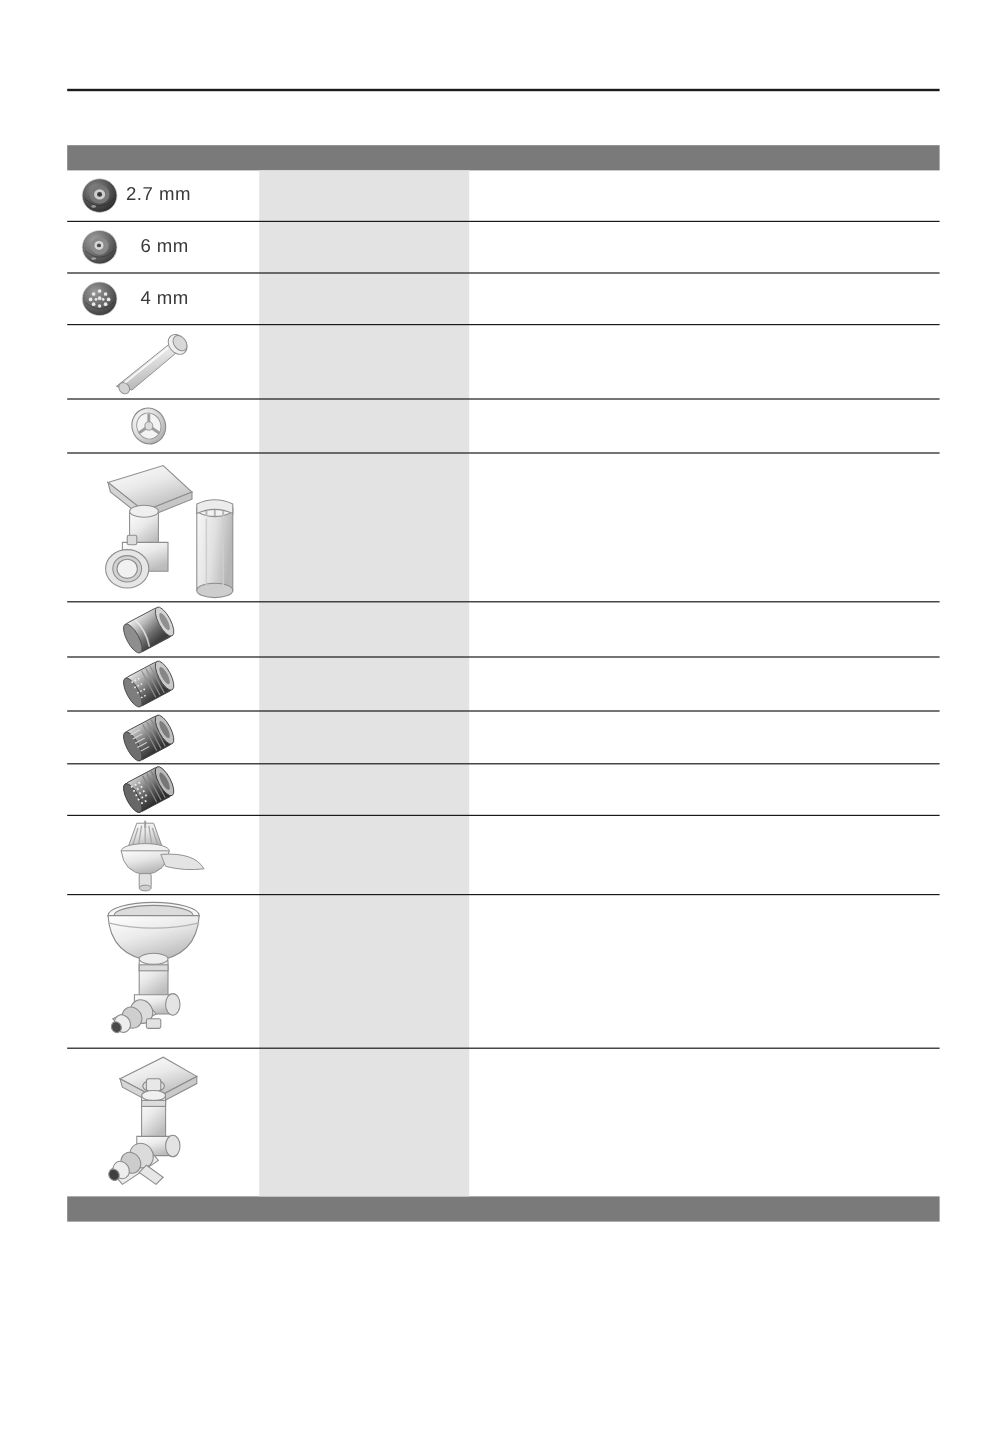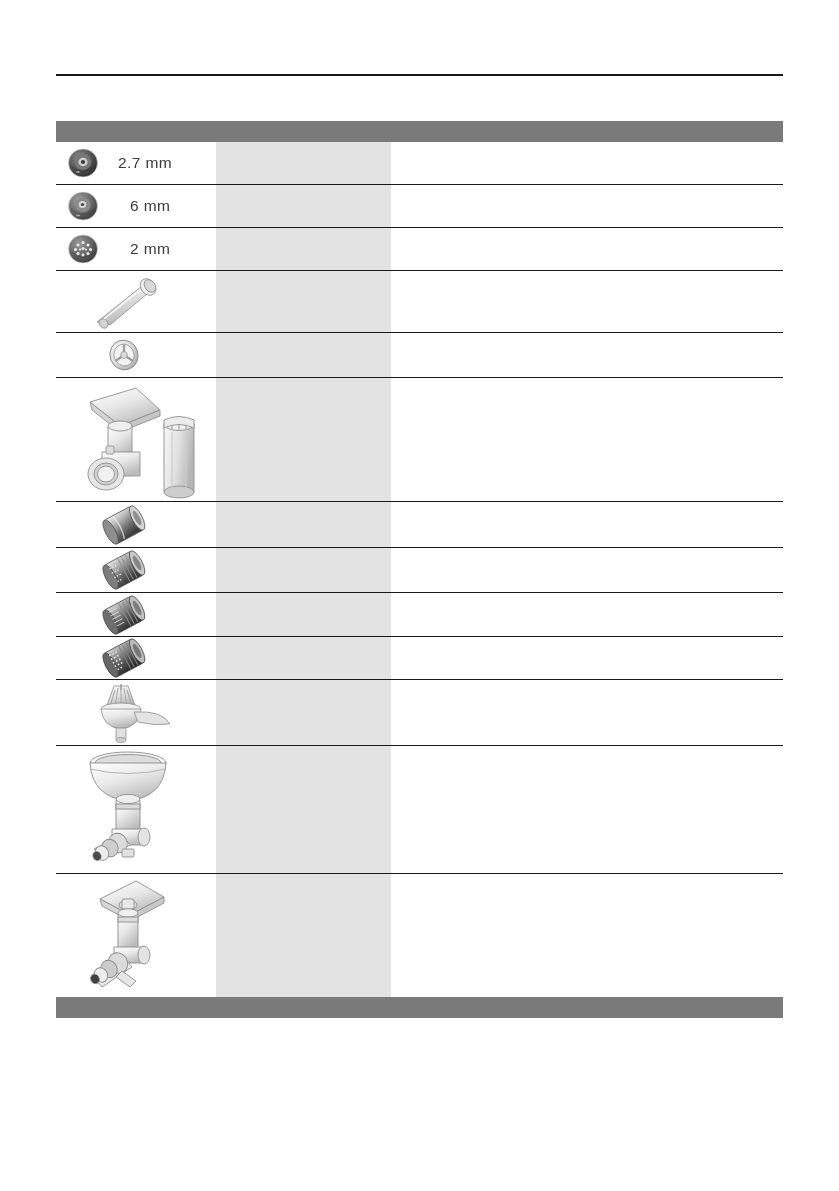--- a/index.html
+++ b/index.html
@@ -98,21 +98,21 @@
   .cell-desc {
     flex: 1 1 auto;
     box-sizing: border-box;
     position: relative;
     z-index: 2;
   }
 
   .thumb-wrap {
     display: flex;
     align-items: center;
-    gap: 18px;
+    gap: 5px;
     padding-left: 10px;
   }
   .size-label {
     font-size: 15.5px;
     color: #3a3a3a;
     letter-spacing: 0.4px;
     white-space: nowrap;
   }
   .size-label.indent { padding-left: 12px; }
 
@@ -211,21 +211,21 @@
                     <circle cx="24.5" cy="17.5" r="1.55"></circle>
                   <circle cx="12" cy="21.5" r="1.55"></circle>
                     <circle cx="22" cy="21.5" r="1.55"></circle>
                     <circle cx="17" cy="23" r="1.4"></circle>
                   <circle cx="14" cy="17.5" r="1.1"></circle>
                     <circle cx="20" cy="17.5" r="1.1"></circle>
                 </g>
                 <path d="M5 20 Q17 31 29 20" fill="none" stroke="#1d1d1d" stroke-width="0.7" opacity="0.4"></path>
               </svg>
             </span>
-            <span class="size-label indent">2 mm</span>
+            <span class="size-label indent">4 mm</span>
           </div>
         </div>
         <div class="cell-name"></div>
         <div class="cell-desc"></div>
       </div>
 
       <div class="row" style="height:62px">
         <div class="cell-img">
           <div class="thumb-wrap" style="padding-left:28px">
             <span class="thumb">

